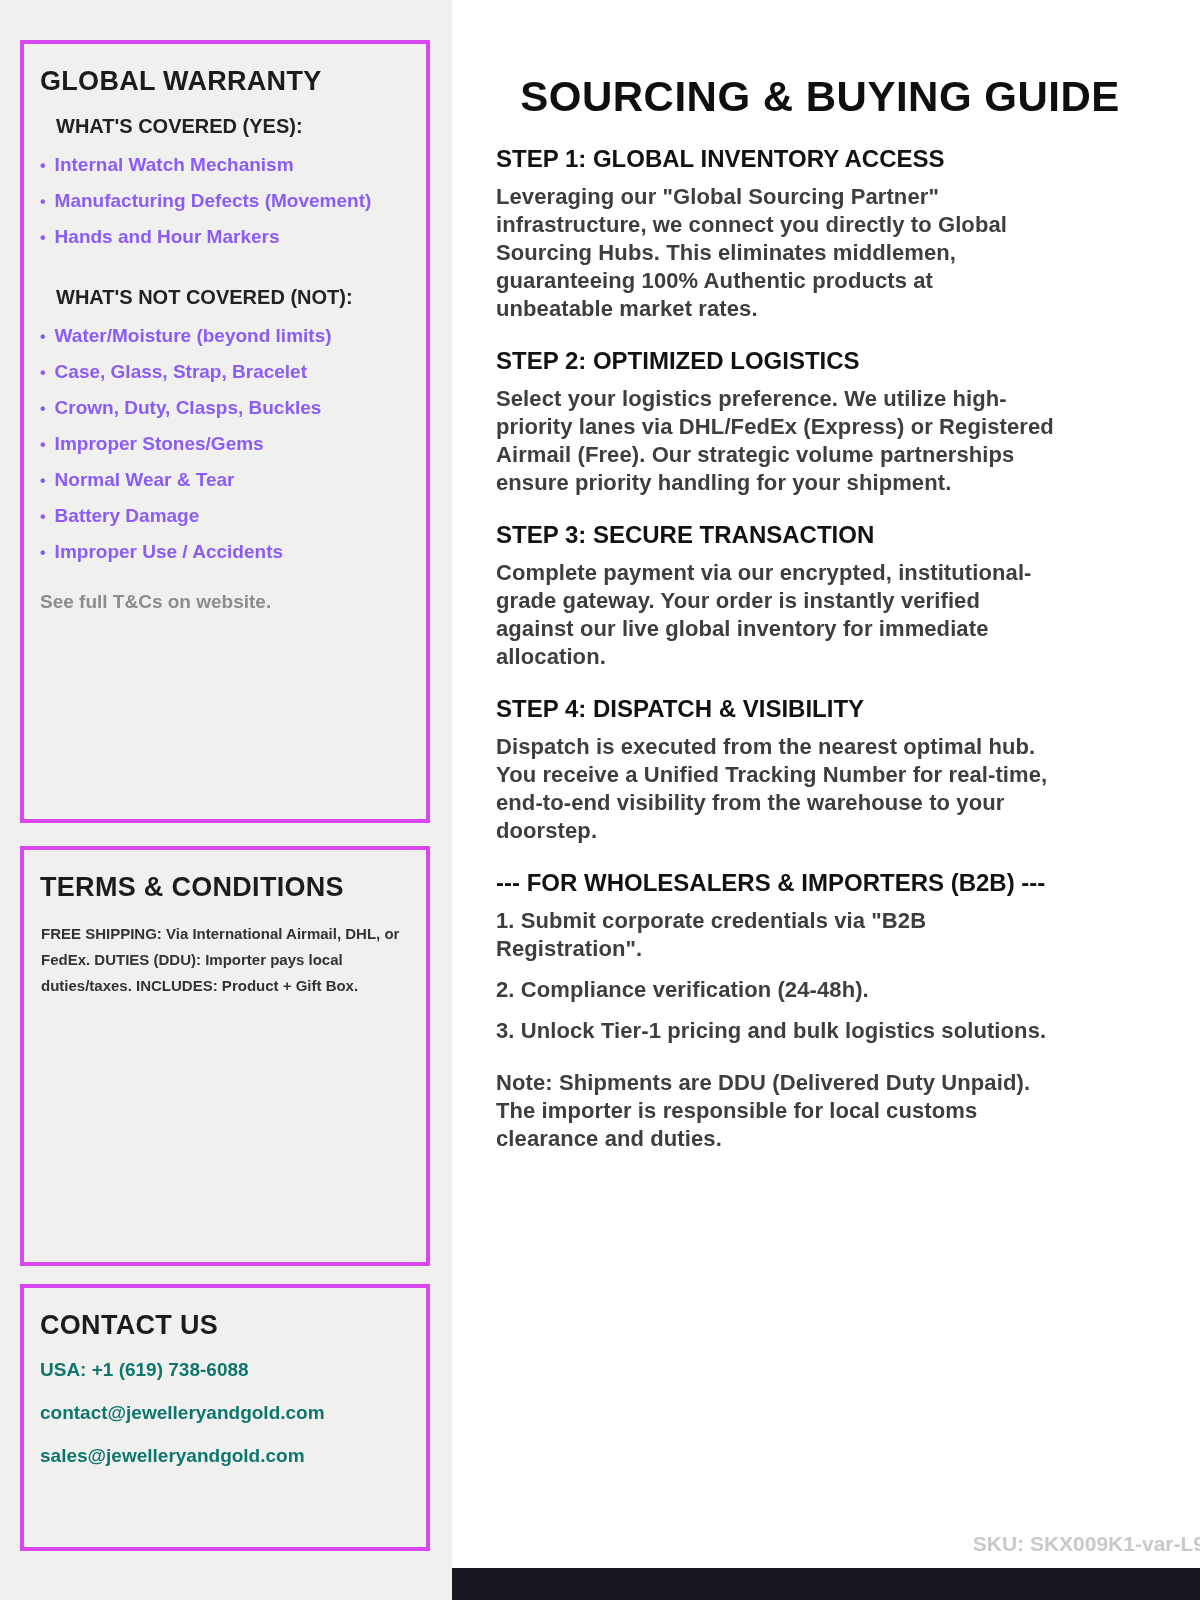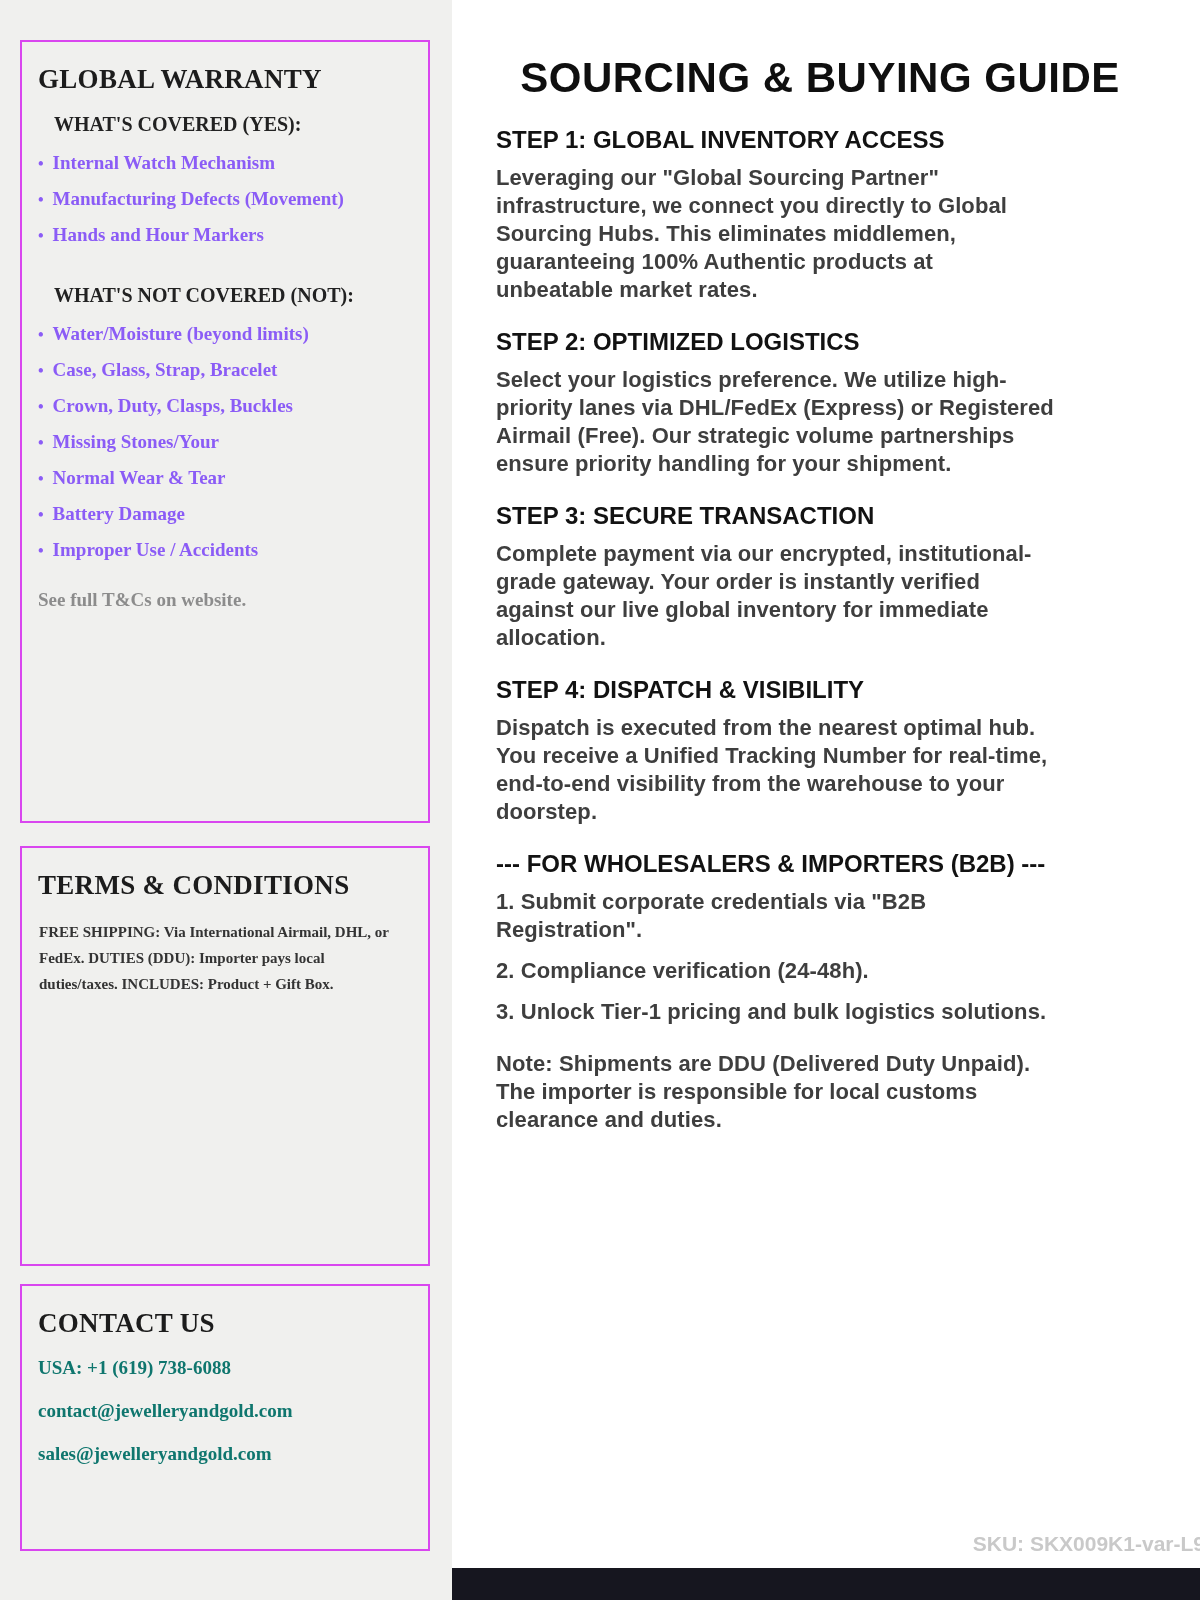--- a/index.html
+++ b/index.html
@@ -15,25 +15,24 @@
 
   
   .sidebar {
     width: 452px;
     flex-shrink: 0;
     background: #f0f0ee;
     box-sizing: border-box;
     padding: 40px 22px 0 20px;
   }
   .box {
-    border: 2px solid #d946ef;
+    border: 4px solid #d946ef;
     background: #f0f0ee;
     box-sizing: border-box;
     padding: 22px 22px 20px 16px;
-    font-family: Liberation Serif, serif;
   }
   .box-warranty { height: 783px; }
   .box-terms    { height: 420px; margin-top: 23px; }
   .box-contact  { height: 267px; margin-top: 18px; }
 
   .side-title {
     font-size: 27px;
     font-weight: bold;
     color: #1c1c1c;
     letter-spacing: 0.3px;
@@ -74,21 +73,21 @@
     color: #0f766e;
     margin: 0 0 21px 0;
   }
   .contact-line:first-of-type { margin-top: 14px; }
 
   
   .content {
     flex: 1;
     position: relative;
     box-sizing: border-box;
-    padding: 54px 56px 0 44px;
+    padding: 73px 56px 0 44px;
   }
   .guide-title {
     font-size: 42px;
     font-weight: bold;
     color: #0f0f0f;
     letter-spacing: 0.5px;
     text-align: center;
     margin: 0 0 4px 0;
   }
   .step { margin-top: 24px; }
@@ -141,21 +140,21 @@
       <ul class="side-list">
         <li>Internal Watch Mechanism</li>
         <li>Manufacturing Defects (Movement)</li>
         <li>Hands and Hour Markers</li>
       </ul>
       <h3 class="side-sub sub-gap">WHAT'S NOT COVERED (NOT):</h3>
       <ul class="side-list">
         <li>Water/Moisture (beyond limits)</li>
         <li>Case, Glass, Strap, Bracelet</li>
         <li>Crown, Duty, Clasps, Buckles</li>
-        <li>Missing Stones/Your</li>
+        <li>Improper Stones/Gems</li>
         <li>Normal Wear &amp; Tear</li>
         <li>Battery Damage</li>
         <li>Improper Use / Accidents</li>
       </ul>
       <p class="footnote">See full T&amp;Cs on website.</p>
     </section>
 
     <section class="box box-terms">
       <h2 class="side-title">TERMS &amp; CONDITIONS</h2>
       <p class="terms-body">FREE SHIPPING: Via International Airmail, DHL, or FedEx.  DUTIES (DDU): Importer pays local duties/taxes.  INCLUDES: Product + Gift Box.</p>

